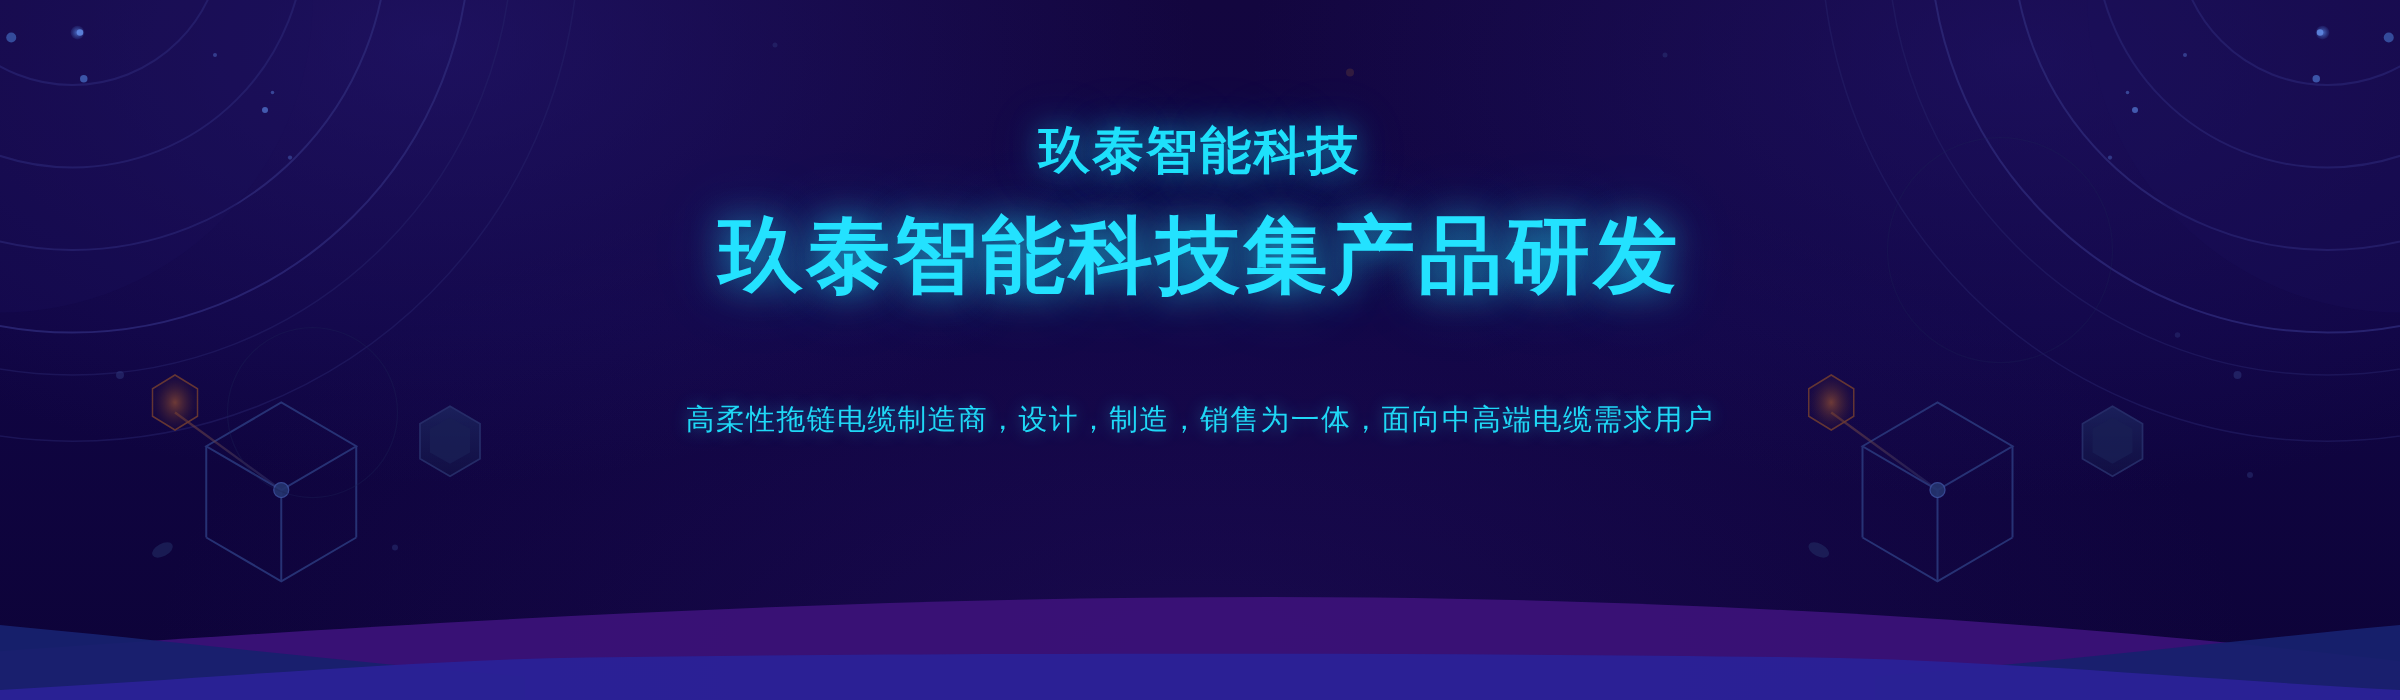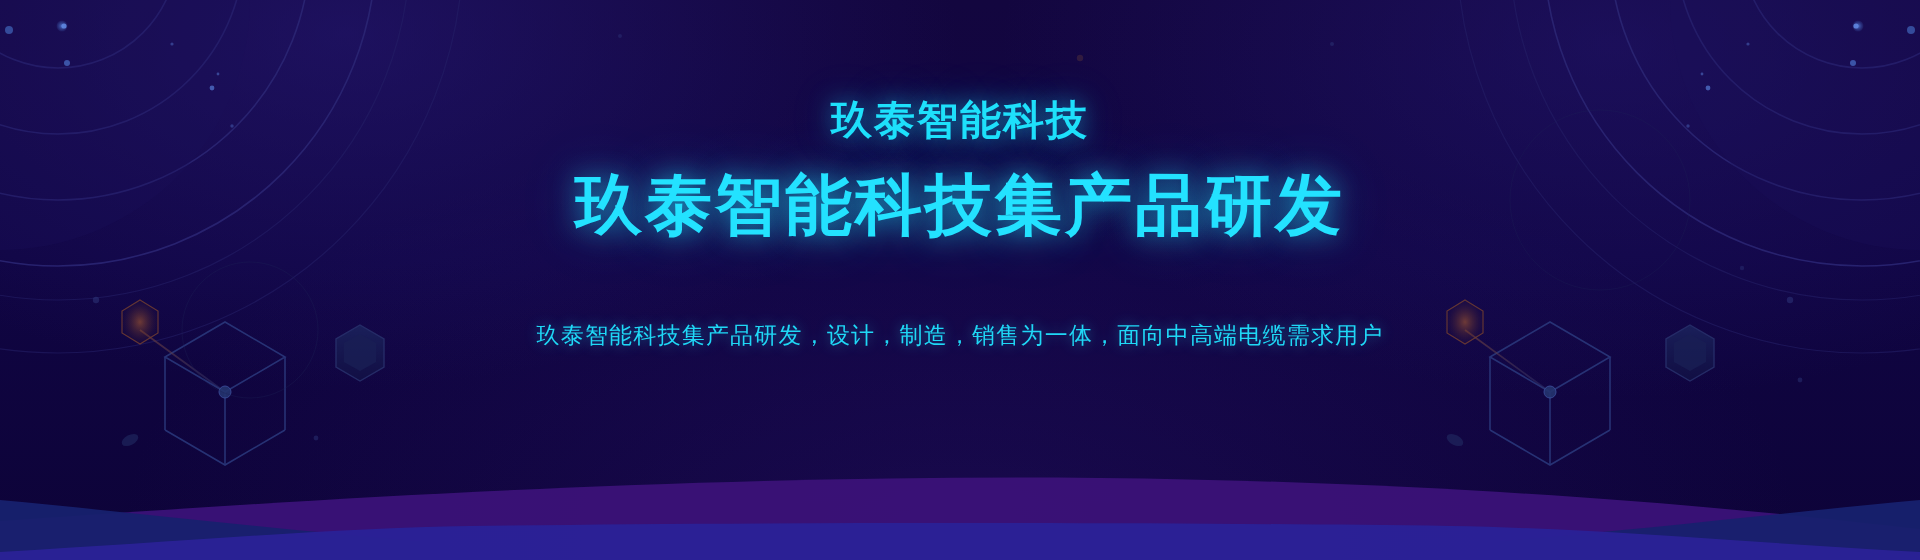--- a/index.html
+++ b/index.html
@@ -216,16 +216,16 @@
     <path d="M 0 500 C 130 512 280 530 420 541 L 420 560 L 0 560 Z" fill="#17216e" opacity="0.95"></path>
 
     <path d="M 1920 500 C 1790 512 1640 530 1500 541 L 1500 560 L 1920 560 Z" fill="#17216e" opacity="0.95"></path>
 
     <path d="M 0 552 C 180 542 330 528 470 526 C 760 522 1160 522 1450 526 C 1590 528 1740 542 1920 552 L 1920 560 L 0 560 Z" fill="#2a2196" opacity="0.97"></path>
   </svg>
 
   <div class="content">
     <div class="brand-line">玖泰智能科技</div>
     <h1 class="headline">玖泰智能科技集产品研发</h1>
-    <p class="subtitle">玖泰智能科技集产品研发，设计，制造，销售为一体，面向中高端电缆需求用户</p>
+    <p class="subtitle">高柔性拖链电缆制造商，设计，制造，销售为一体，面向中高端电缆需求用户</p>
   </div>
 
 </div>
 
 </body></html>

